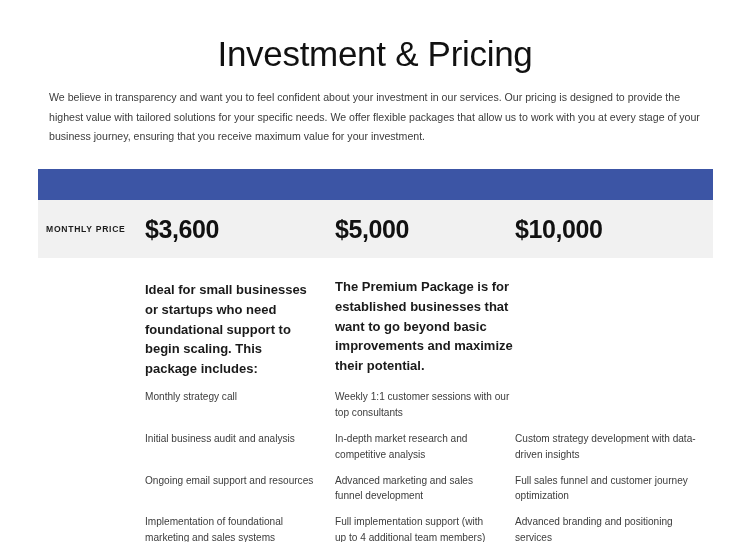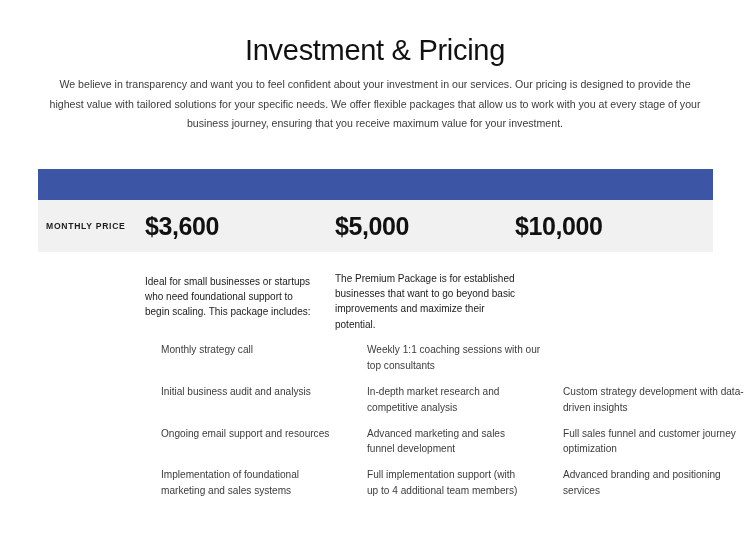--- a/index.html
+++ b/index.html
@@ -24,31 +24,31 @@
     background: #ffffff;
   }
 
   
   .header-block {
     padding-top: 34px;
   }
 
   .page-title {
     text-align: center;
-    font-size: 29px;
+    font-size: 35px;
     font-weight: 400;
     letter-spacing: -0.3px;
     color: #111111;
     line-height: 1.15;
   }
 
   .intro {
-    margin: 8px auto 0 auto;
+    margin: 14px auto 0 auto;
     width: 652px;
-    text-align: center;
+    text-align: left;
     font-size: 10.6px;
     line-height: 1.82;
     color: #3c3c3c;
     font-weight: 400;
   }
 
   
   .pricing-table {
     position: absolute;
     left: 38px;
@@ -82,21 +82,21 @@
     color: #ffffff;
     text-transform: uppercase;
     padding-left: 2px;
   }
 
   .head-cell.c-label { font-size: 0; }
 
   
   .price-row {
     background: #f1f1f1;
-    height: 52px;
+    height: 58px;
     align-items: center;
   }
 
   .price-label {
     font-size: 8.6px;
     font-weight: 700;
     letter-spacing: 0.72px;
     color: #1c1c1c;
     text-transform: uppercase;
     padding-left: 8px;
@@ -111,35 +111,35 @@
     line-height: 1;
   }
 
   
   .feat-row {
     background: #ffffff;
     align-items: flex-start;
   }
 
   .feat-row.desc-row { min-height: 68px; padding-top: 19px; }
-  .feat-row.item-row { min-height: 41px; padding-top: 10px; gap: 16px; }
+  .feat-row.item-row { min-height: 41px; padding-top: 10px; }
   .feat-row.item-row.last { min-height: 46px; }
 
   .feat-cell {
     font-size: 10.1px;
     line-height: 1.58;
     color: #3c3c3c;
     padding-right: 16px;
     padding-left: 2px;
   }
 
   .feat-cell.bold {
-    font-weight: 400;
+    font-weight: 700;
     color: #1a1a1a;
-    font-size: 10px;
+    font-size: 13px;
     line-height: 1.52;
   }
 
   .feat-cell.empty { font-size: 0; }
 
   
   .desc-row .c-basic { padding-top: 3px; }
 </style>
 </head>
 <body>
@@ -169,21 +169,21 @@
 
     <div class="trow feat-row desc-row">
       <div class="feat-cell c-label empty"></div>
       <div class="feat-cell c-basic bold">Ideal for small businesses or startups who need foundational support to begin scaling. This package includes:</div>
       <div class="feat-cell c-prem bold">The Premium Package is for established businesses that want to go beyond basic improvements and maximize their potential.</div>
     </div>
 
     <div class="trow feat-row item-row">
       <div class="feat-cell c-label empty"></div>
       <div class="feat-cell c-basic">Monthly strategy call</div>
-      <div class="feat-cell c-prem">Weekly 1:1 coaching sessions with our top consultants</div>
+      <div class="feat-cell c-prem">Weekly 1:1 customer sessions with our top consultants</div>
     </div>
 
     <div class="trow feat-row item-row">
       <div class="feat-cell c-label empty"></div>
       <div class="feat-cell c-basic">Initial business audit and analysis</div>
       <div class="feat-cell c-growth">In-depth market research and competitive analysis</div>
       <div class="feat-cell c-prem">Custom strategy development with data-driven insights</div>
     </div>
 
     <div class="trow feat-row item-row">

